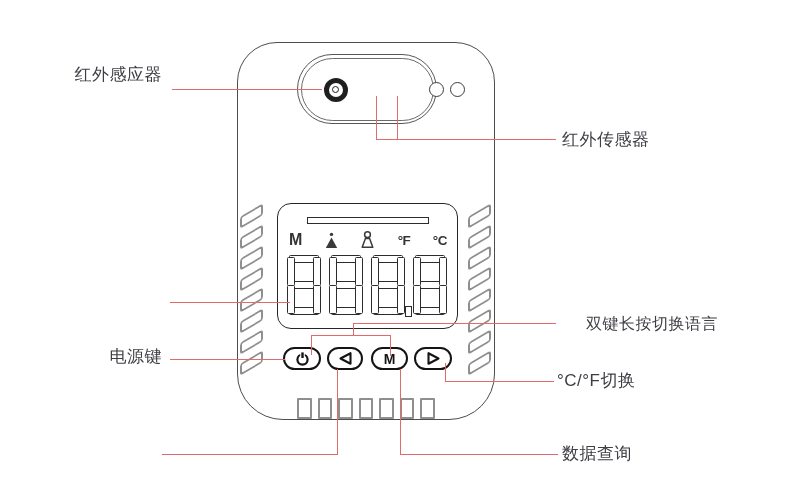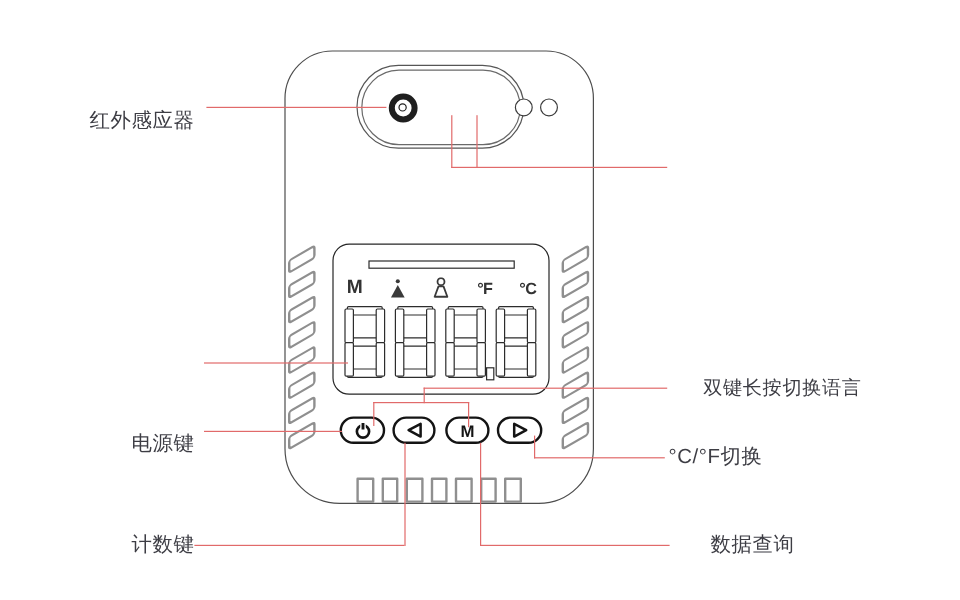--- a/index.html
+++ b/index.html
@@ -187,27 +187,27 @@
         <div class="hole"></div>
         <div class="hole"></div>
         <div class="hole"></div>
         <div class="hole"></div>
         <div class="hole"></div>
         <div class="hole"></div>
         <div class="hole"></div>
       </div>
   </div>
 
-  <div class="lbl lbl-left" style="top:91px">红外感应器</div>
-  <div class="lbl lbl-left" style="top:360px">电源键</div>
-  <div class="lbl lbl-left" style="top:444px">计数键</div>
-
+  <div class="lbl lbl-left" style="top:65px">红外感应器</div>
+  <div class="lbl lbl-left" style="top:347px">电源键</div>
+
+  <div class="lbl" style="left:562px;top:130px">红外传感器</div>
   <div class="lbl small" style="left:586px;top:314px">双键长按切换语言</div>
   <div class="lbl" style="left:557px;top:371px">°C/°F切换</div>
-  <div class="lbl" style="left:592px;top:444px">数据查询</div>
+  <div class="lbl" style="left:562px;top:444px">数据查询</div>
 <div class="redline" style="left: 172px; top: 88.5px; width: 150px; height: 1.2px;"></div>
     <div class="redline" style="left: 375.5px; top: 96px; width: 1.2px; height: 43.5px;"></div>
     <div class="redline" style="left: 396.5px; top: 96px; width: 1.2px; height: 43.5px;"></div>
     <div class="redline" style="left: 375.5px; top: 138.5px; width: 180px; height: 1.2px;"></div>
     <div class="redline" style="left: 170px; top: 301.5px; width: 120px; height: 1.2px;"></div>
     <div class="redline" style="left: 170px; top: 358.5px; width: 115px; height: 1.2px;"></div>
     <div class="redline" style="left: 352.5px; top: 322.5px; width: 203px; height: 1.2px;"></div>
     <div class="redline" style="left: 352.5px; top: 322.5px; width: 1.2px; height: 13px;"></div>
     <div class="redline" style="left: 310.5px; top: 334.5px; width: 80px; height: 1.2px;"></div>
     <div class="redline" style="left: 310.5px; top: 334.5px; width: 1.2px; height: 20px;"></div>

